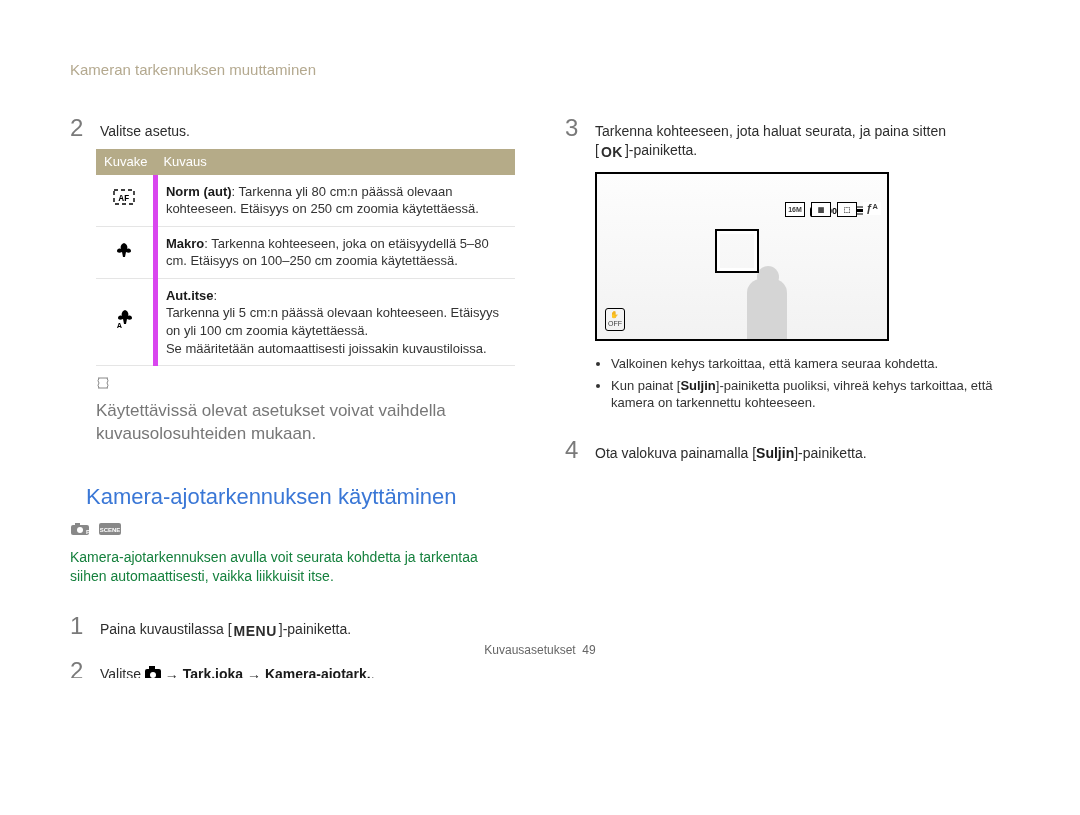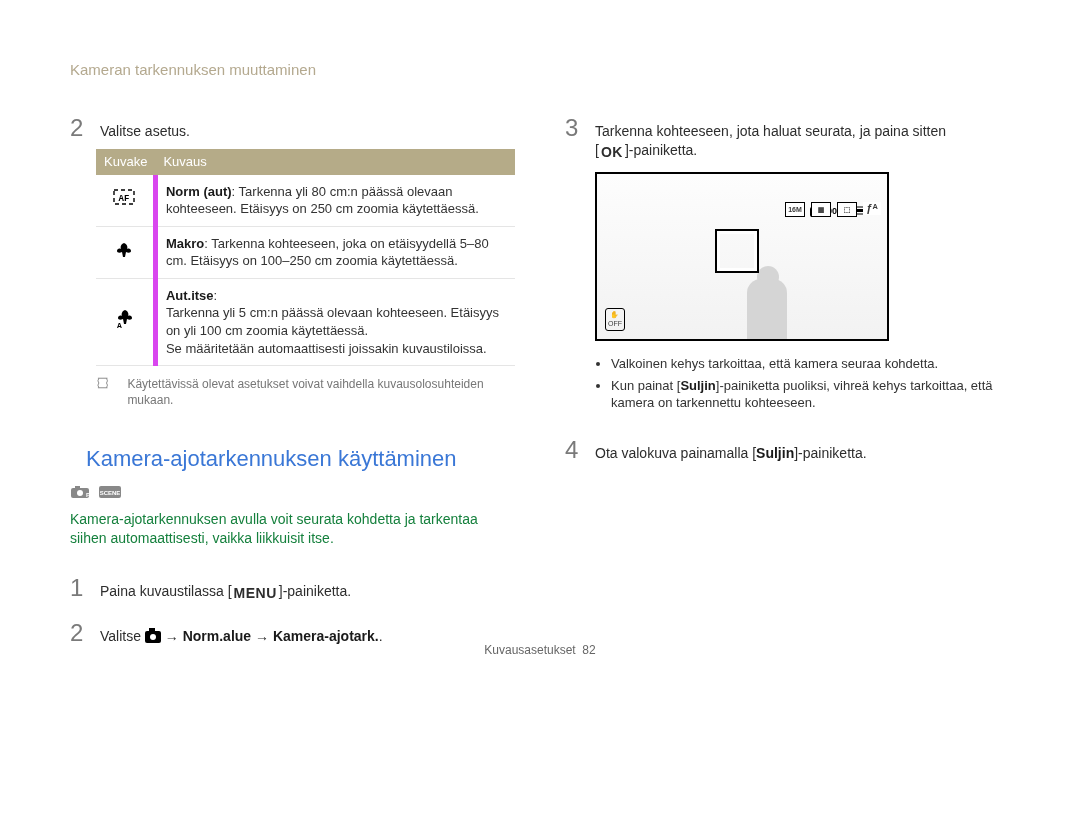--- a/index.html
+++ b/index.html
@@ -75,24 +75,25 @@
   table.icontable td.iconcell {
     width: 38px;
     text-align: center;
     border-right: 5px solid #d946ef;
     font-family: Liberation Mono, monospace;
   }
   .svgicon { display: inline-block; }
   .note-row {
     margin-left: 26px;
     margin-top: 10px;
-    font-size: 12px;
+    font-size: 17px;
     color: #777;
     display: flex;
-    gap: 18px;
+    gap: 10px;
+    flex-direction: column;
   }
 
   h2.section-title {
     color: #3a77d6;
     font-weight: 400;
     font-size: 22px;
     margin: 36px 0 8px 16px;
   }
   .mode-icons { margin: 2px 0 10px 0; color:#888; }
   .mode-icons svg { vertical-align: middle; }
@@ -292,21 +293,21 @@
       <div class="step">
         <div class="step-num">1</div>
         <div class="step-body">
           <span>Paina kuvaustilassa [</span><span class="inline-key menu-glyph">MENU</span><span>]-painiketta.</span>
         </div>
       </div>
 
       <div class="step">
         <div class="step-num">2</div>
         <div class="step-body">
-          <span>Valitse </span><span class="cam-glyph"></span><span> → </span><b>Norm.alue</b><span> → </span><b>Kamera-ajotark.</b><span>.</span>
+          <span>Valitse </span><span class="cam-glyph"></span><span> → </span><b>Tark.joka</b><span> → </span><b>Kamera-ajotark.</b><span>.</span>
         </div>
       </div>
 
     </div>
 
     <div class="col">
 
       <div class="step">
         <div class="step-num">3</div>
         <div class="step-body">
@@ -363,15 +364,15 @@
         <div class="step-num">4</div>
         <div class="step-body">
           <span>Ota valokuva painamalla [</span><b>Suljin</b><span>]-painiketta.</span>
         </div>
       </div>
 
     </div>
   </div>
 
   <div class="footer">
-    <span>Kuvausasetukset</span>&nbsp;&nbsp;<span>82</span>
+    <span>Kuvausasetukset</span>&nbsp;&nbsp;<span>49</span>
   </div>
 </div>
 
 </body></html>

